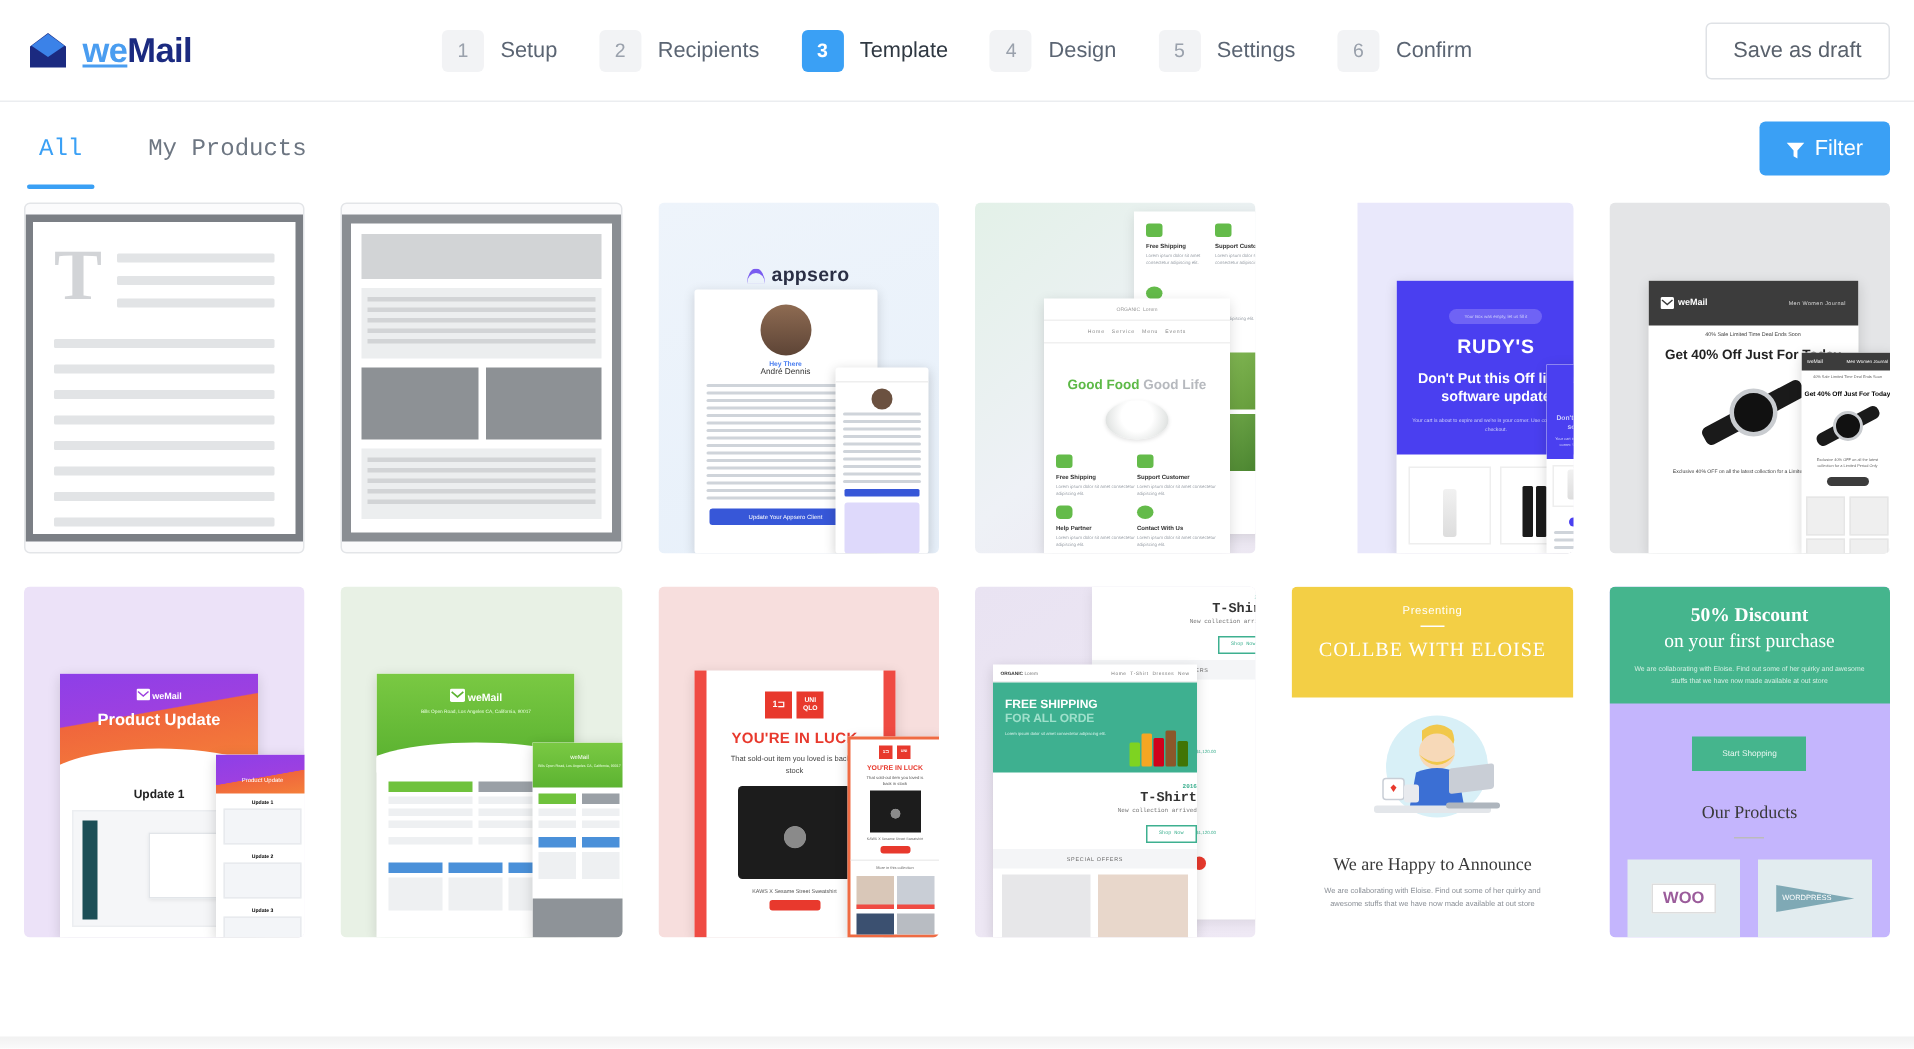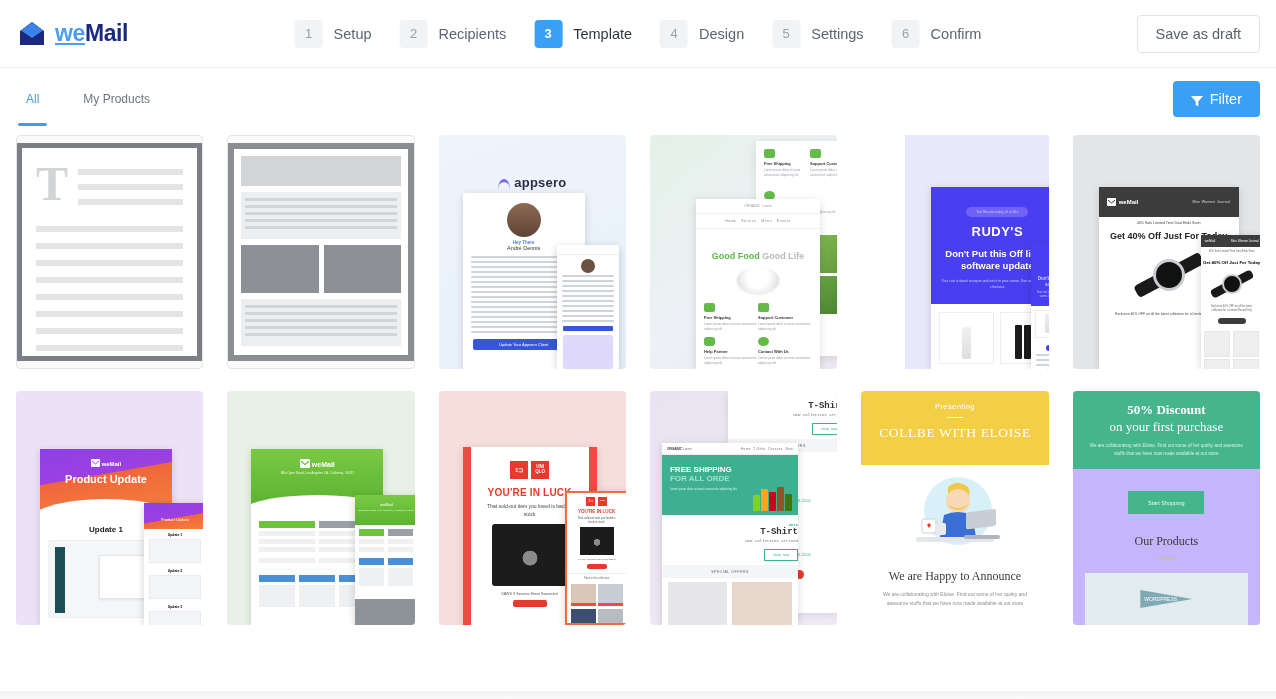--- a/index.html
+++ b/index.html
@@ -56,25 +56,25 @@
 
   
   .subbar {
     height: 62px;
     display: flex; align-items: center;
     padding: 0 16px 0 18px;
     position: relative;
   }
   .tabs { display: flex; align-items: flex-end; gap: 0; height: 62px; }
   .tab {
-    font-size: 12px; color: #6d7682;
+    font-size: 16px; color: #6d7682;
     padding: 0 8px; height: 100%;
     display: flex; align-items: center;
     cursor: pointer; position: relative;
-    background: none; border: none; font-family: Liberation Sans, sans-serif;
+    background: none; border: none; font-family: Liberation Mono, monospace;
   }
   .tab + .tab { margin-left: 28px; }
   .tab.active { color: #3aa0f5; }
   .tab.active::after {
     content: ""; position: absolute; left: 0; right: 0; bottom: 4px;
     height: 3px; background: #3aa0f5; border-radius: 2px;
   }
 
   .search-wrap { margin-left: auto; display: flex; align-items: center; gap: 14px; }
   .search-input {
@@ -880,20 +880,23 @@
       <div class="gbar">
         <div class="d1">50% Discount</div>
         <div class="d2">on your first purchase</div>
         <div class="d3">We are collaborating with Eloise. Find out some of her quirky and awesome stuffs that we have now made available at out store</div>
       </div>
       <div class="shop">Start Shopping</div>
       <div class="op">Our Products</div>
       <div class="dash2"></div>
       <div class="pr">
         <div>
+              <span class="woo">WOO</span>
+            </div>
+        <div>
               <span class="flag">WORDPRESS</span>
             </div>
       </div>
     </div>
   </div>
 
 </div>
 </div>
 
 <div class="hscroll"></div>

